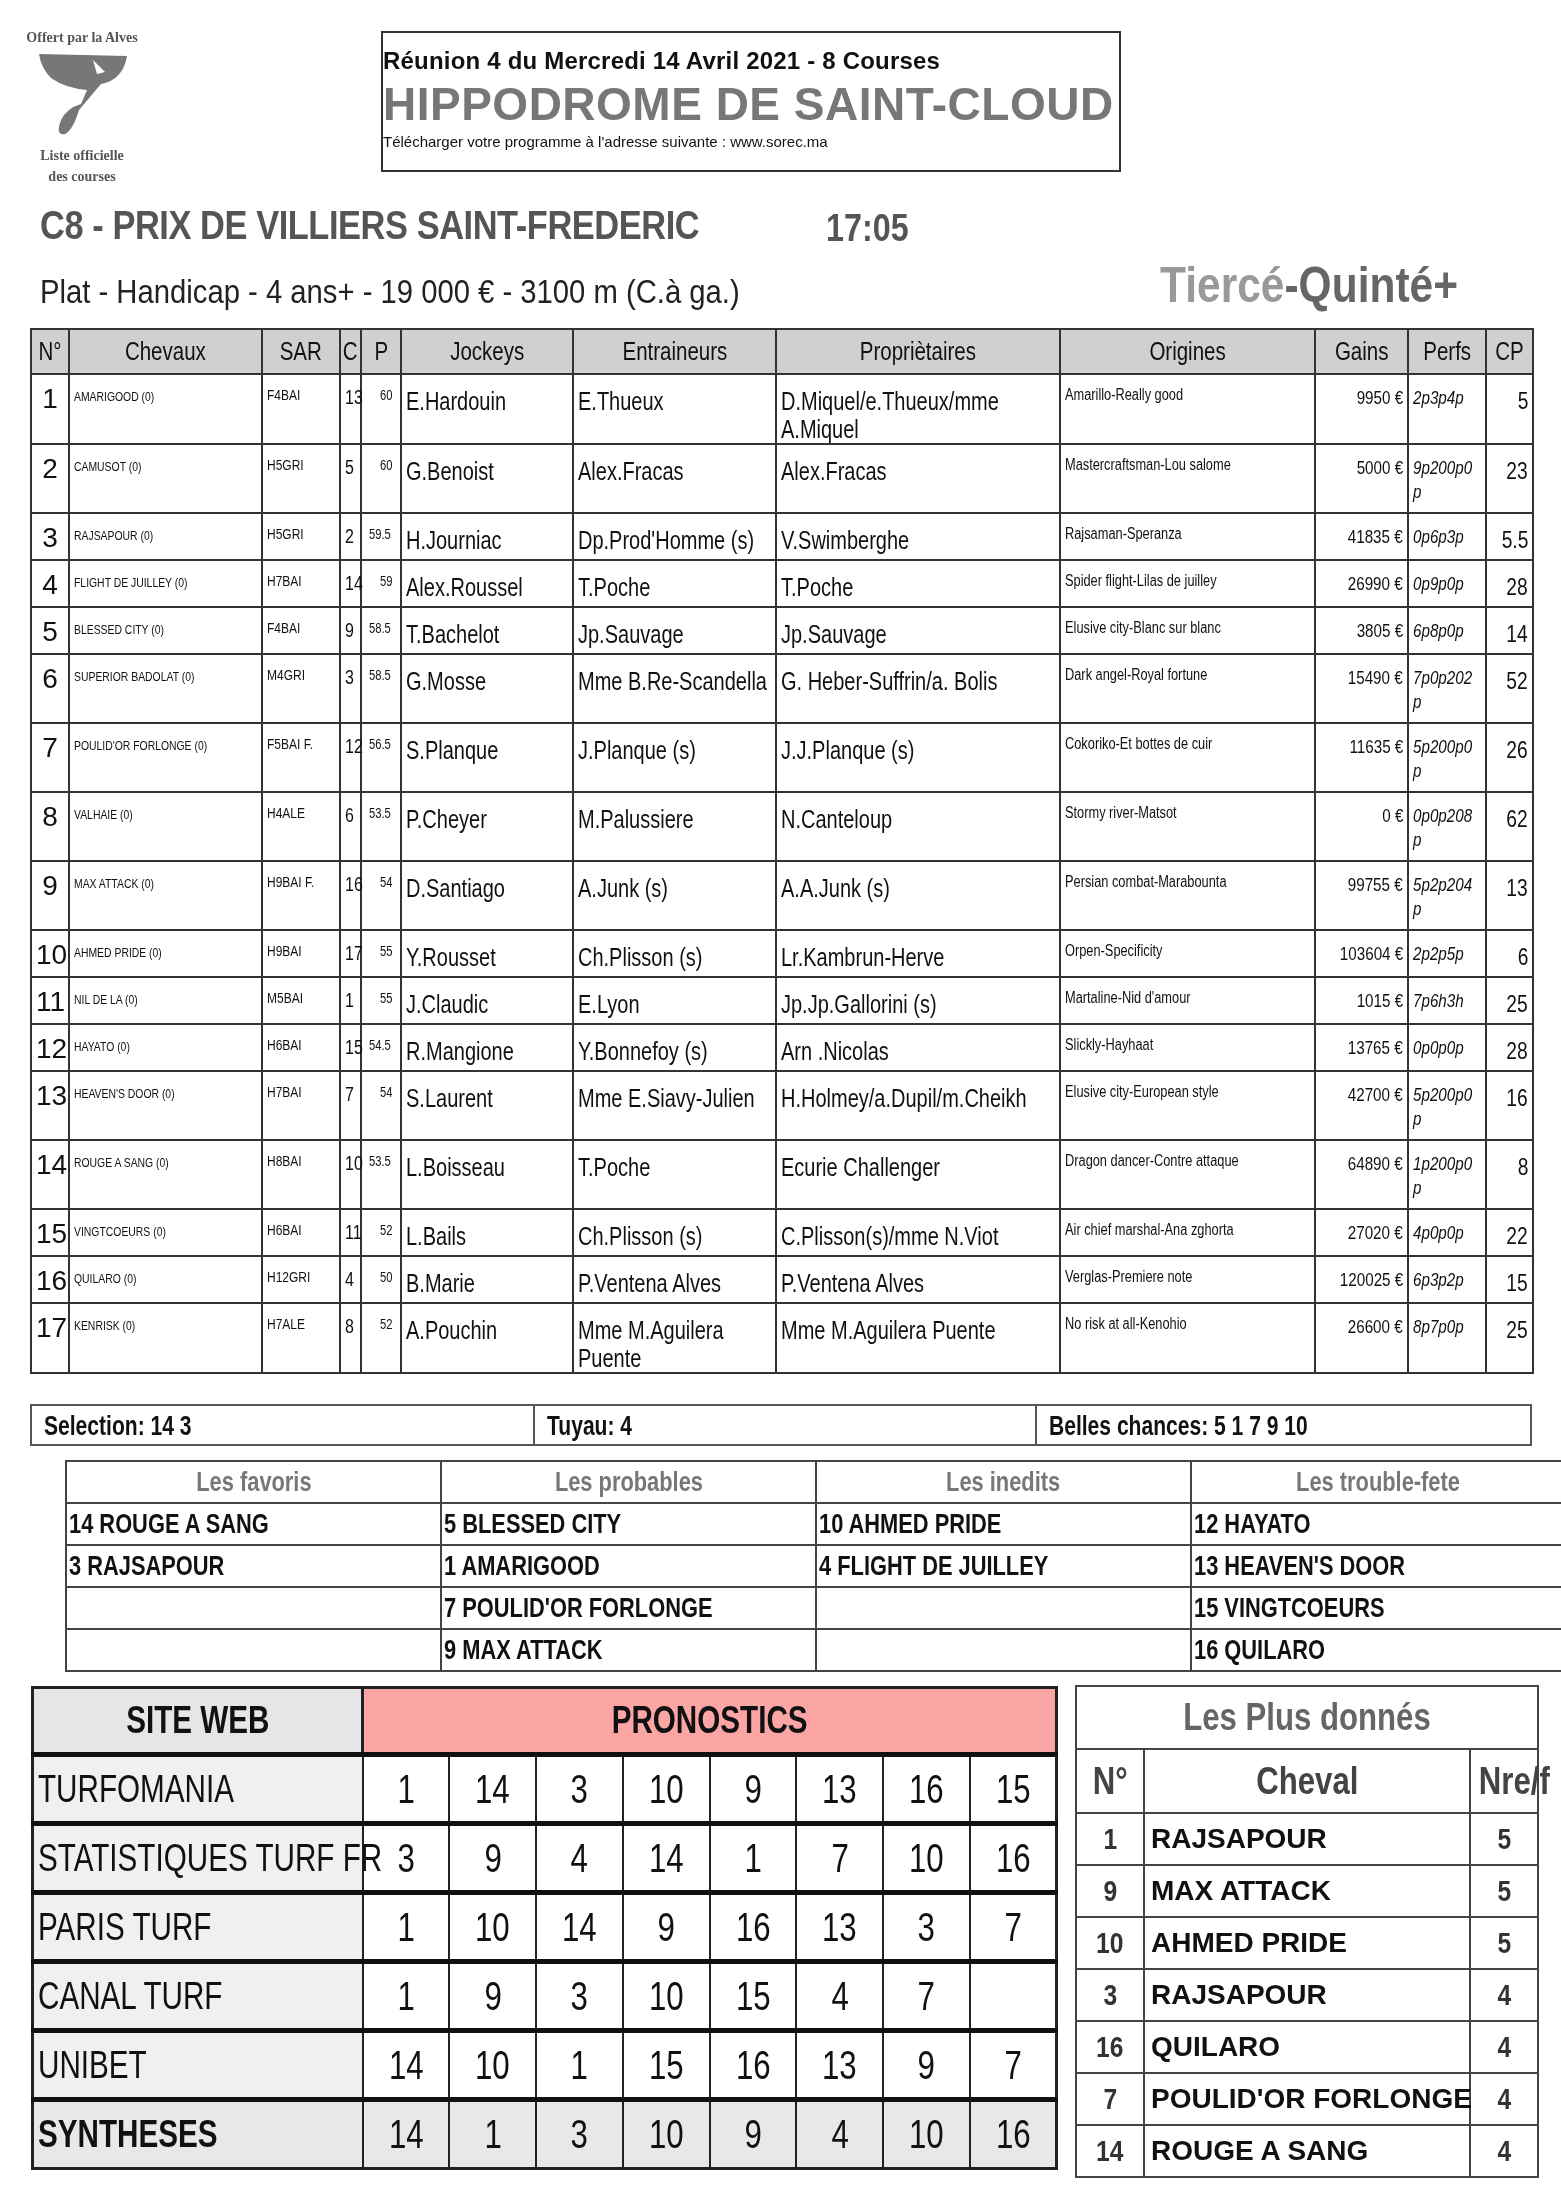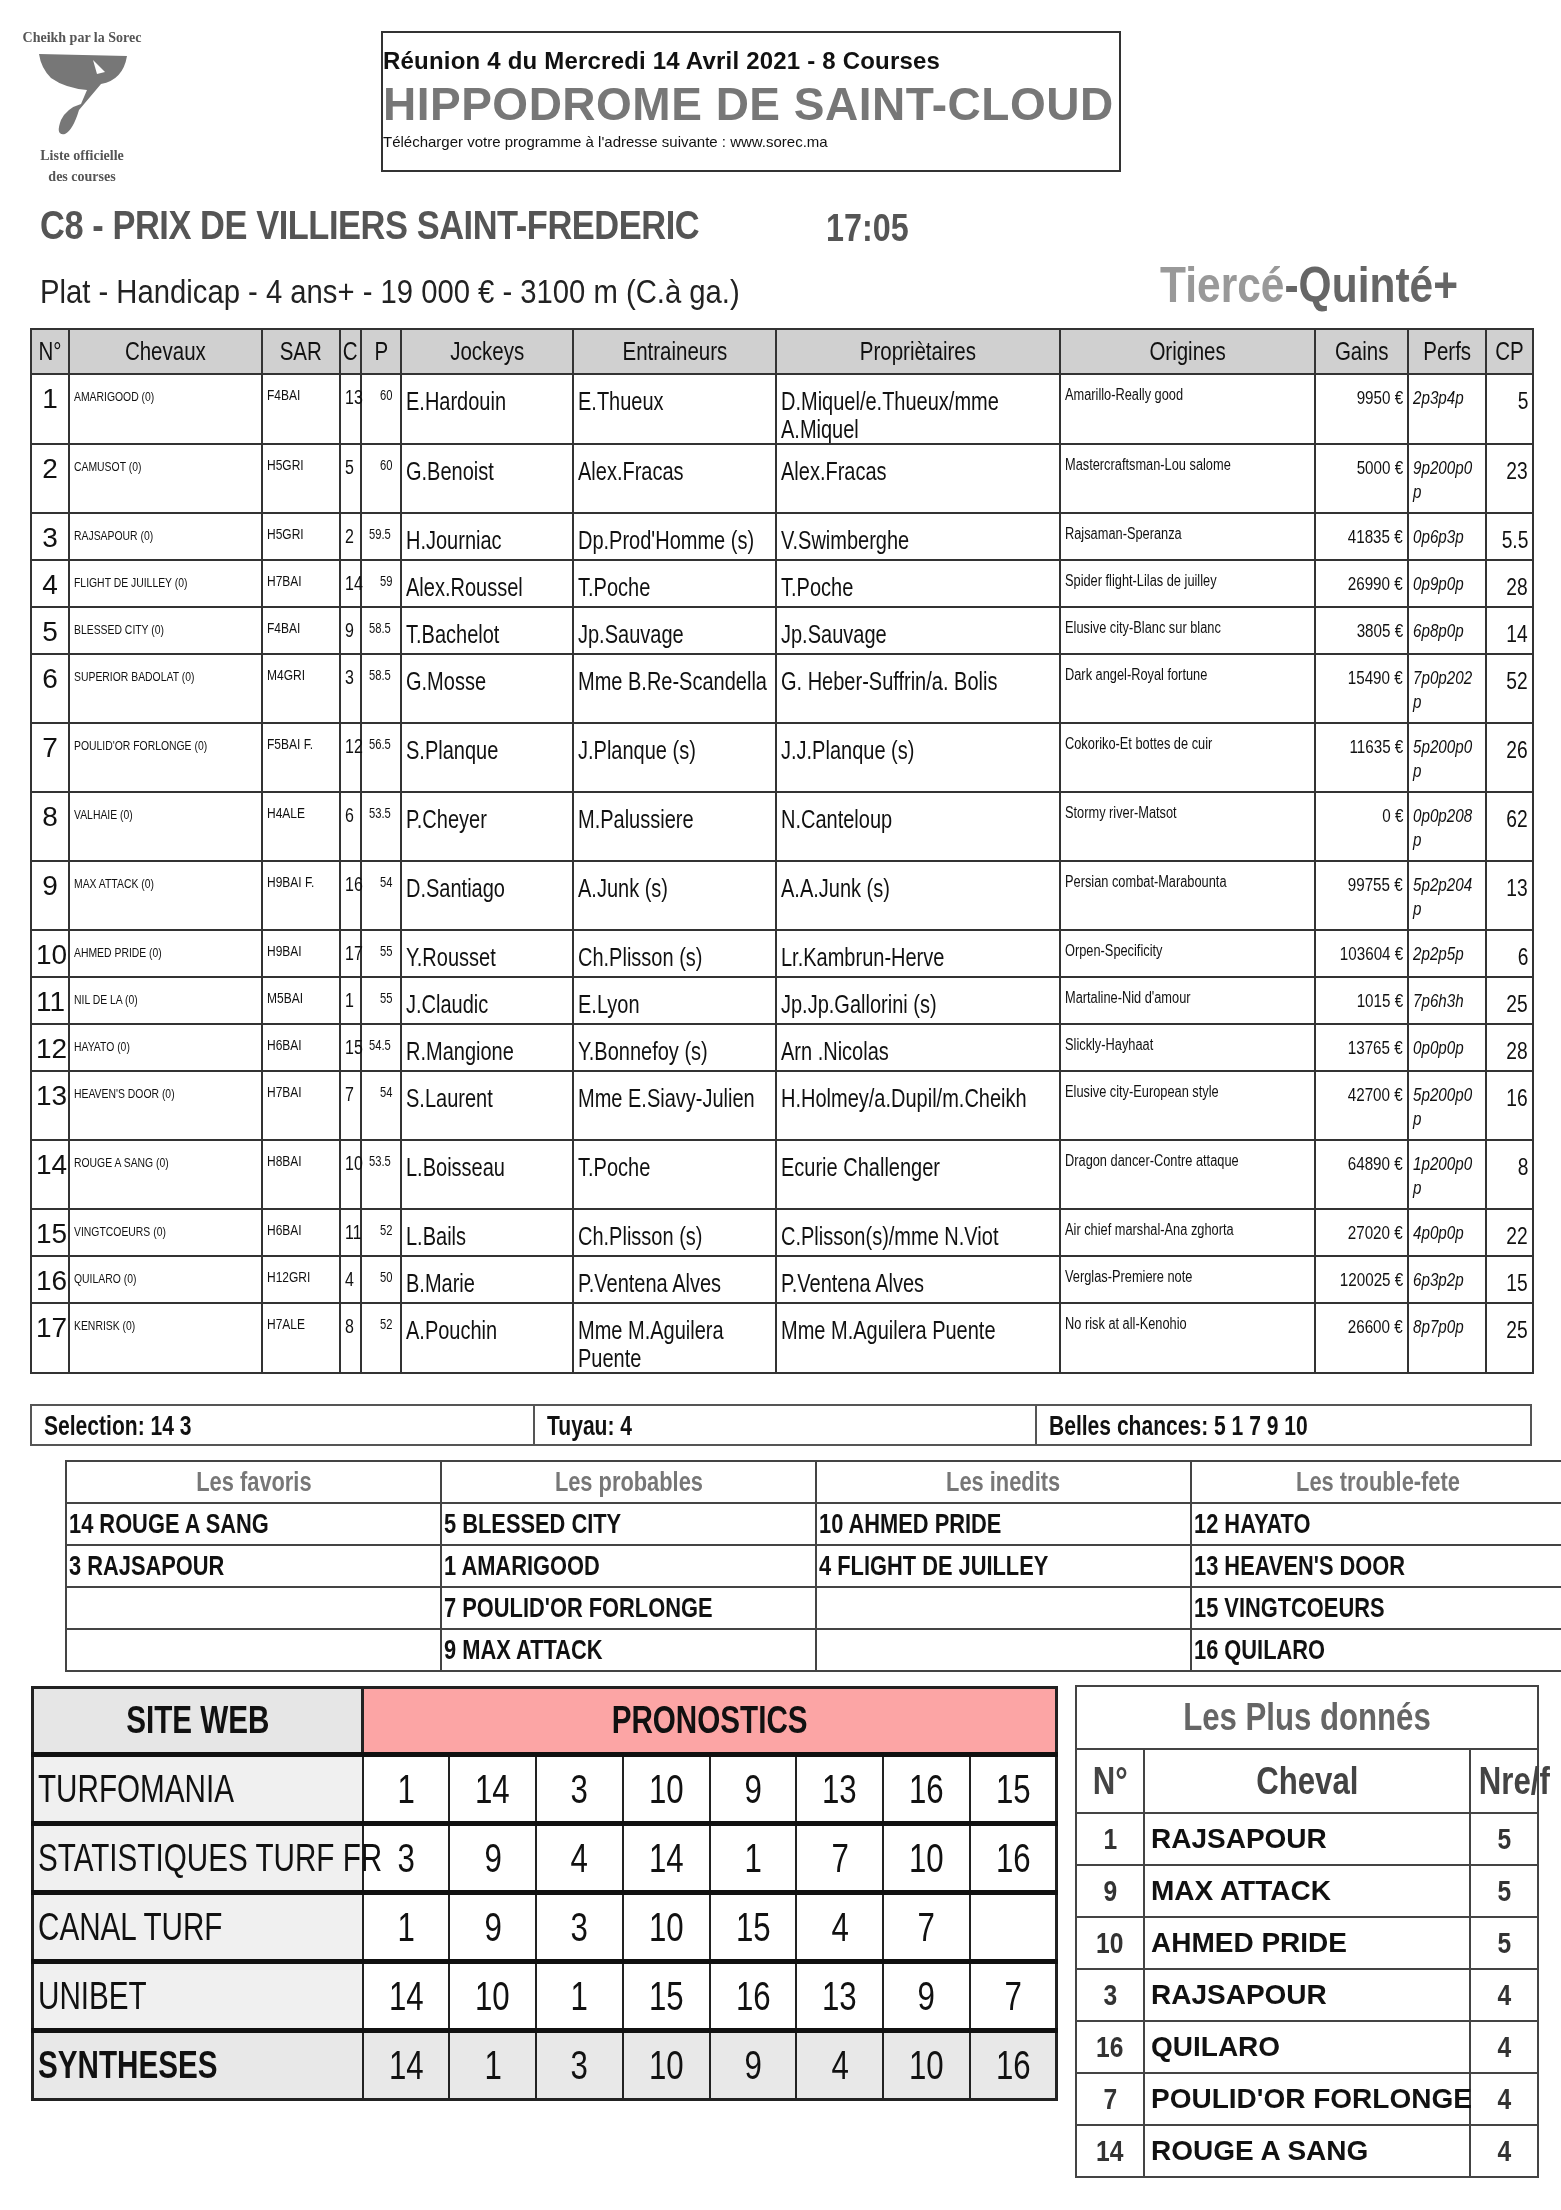--- a/index.html
+++ b/index.html
@@ -85,21 +85,21 @@
   .plus td.n { text-align: center; color: #333; }
   .plus td.name { font-size: 28px; padding-left: 6px; color: #111; }
   .plus td.c { text-align: center; color: #333; }
   .plus .sq { display: inline-block; transform: scaleX(0.82); white-space: nowrap; }
   .plus td.name .sq { transform: none; }
 </style>
 </head>
 <body>
 
 <div class="logo">
-  <div class="top">Cheikh par la Sorec</div>
+  <div class="top">Offert par la Alves</div>
   <svg class="mark" viewBox="0 0 95 90">
     <path d="M4 4 L92 6 Q88 30 66 34 L44 60 Q38 80 30 84 Q20 86 26 70 Q32 58 46 54 L52 40 Q30 38 16 28 Q6 18 4 4 Z" fill="#777"></path>
     <path d="M58 10 L70 22 L62 24 Z" fill="#fff"></path>
   </svg>
   <div class="bottom">Liste officielle</div>
   <div class="bottom">des courses</div>
 </div>
 
 <div class="header-box">
   <div class="reunion">Réunion 4 du Mercredi 14 Avril 2021 - 8 Courses</div>
@@ -463,20 +463,31 @@
         <td><span class="sq">3</span></td>
         <td><span class="sq">9</span></td>
         <td><span class="sq">4</span></td>
         <td><span class="sq">14</span></td>
         <td><span class="sq">1</span></td>
         <td><span class="sq">7</span></td>
         <td><span class="sq">10</span></td>
         <td><span class="sq">16</span></td>
       </tr>
       <tr class="sep">
+        <td class="site"><span class="sq">PARIS TURF</span></td>
+        <td><span class="sq">1</span></td>
+        <td><span class="sq">10</span></td>
+        <td><span class="sq">14</span></td>
+        <td><span class="sq">9</span></td>
+        <td><span class="sq">16</span></td>
+        <td><span class="sq">13</span></td>
+        <td><span class="sq">3</span></td>
+        <td><span class="sq">7</span></td>
+      </tr>
+      <tr class="sep">
         <td class="site"><span class="sq">CANAL TURF</span></td>
         <td><span class="sq">1</span></td>
         <td><span class="sq">9</span></td>
         <td><span class="sq">3</span></td>
         <td><span class="sq">10</span></td>
         <td><span class="sq">15</span></td>
         <td><span class="sq">4</span></td>
         <td><span class="sq">7</span></td>
         <td><span class="sq"></span></td>
       </tr>

